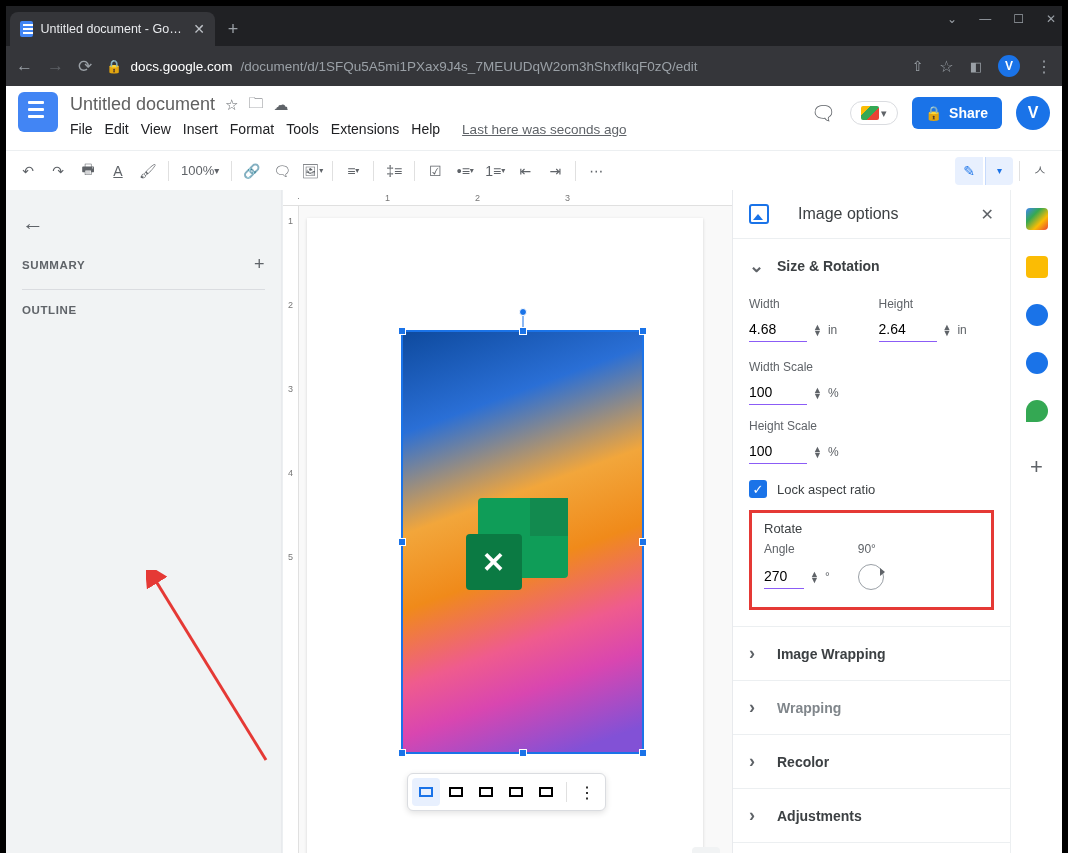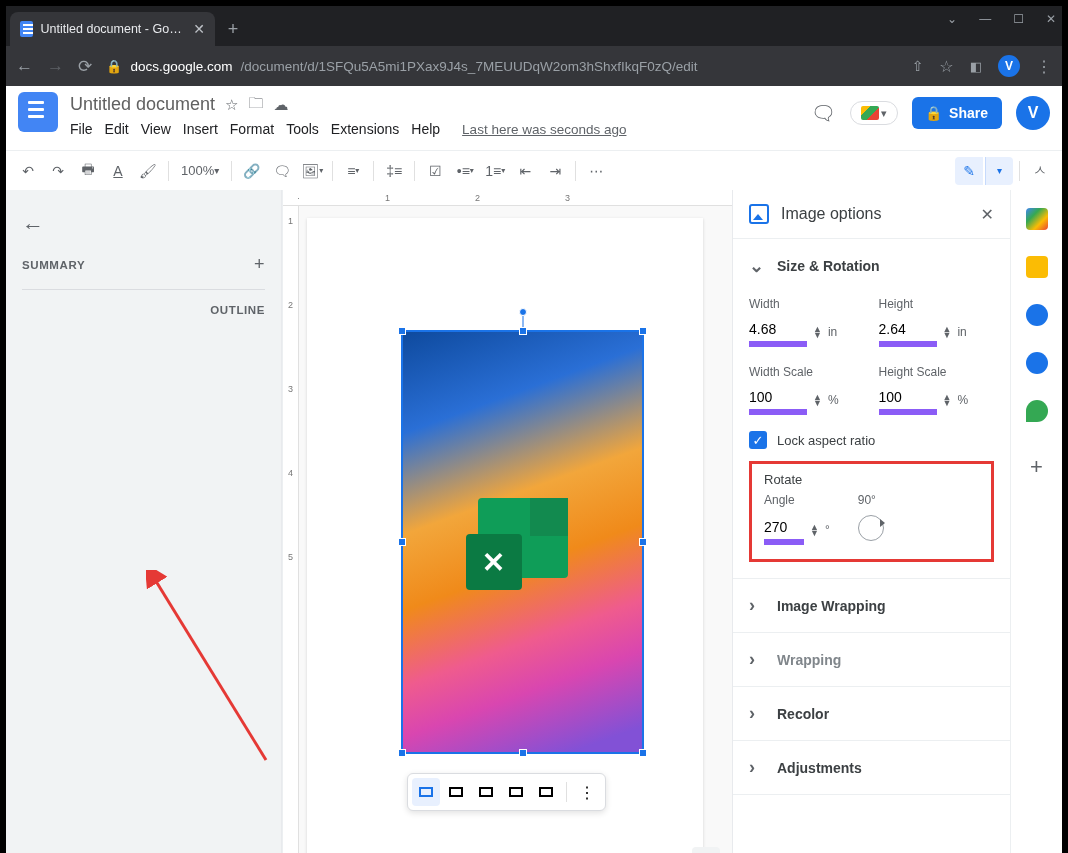--- a/index.html
+++ b/index.html
@@ -47,21 +47,21 @@
   .zoom-chip{display:flex;align-items:center;padding:0 6px;font-size:13px;}
   .edit-highlight{background:#e8f0fe;color:#1a73e8;border-radius:4px 0 0 4px;}
   .edit-caret{border-left:1px solid #c6dafc;border-radius:0 4px 4px 0;}
 
   
   .workspace{display:flex;height:calc(100% - 144px);position:relative;}
   .outline-pane{width:276px;background:#f1f3f4;border-right:1px solid #e8eaed;padding:20px 16px;font-size:12.5px;color:#5f6368;position:relative;}
   .outline-pane .back{font-size:22px;color:#5f6368;margin-bottom:18px;}
   .outline-pane .summary-row{display:flex;justify-content:space-between;align-items:center;font-size:11.5px;font-weight:700;letter-spacing:0.6px;}
   .outline-pane .divider{border-top:1px solid #dadce0;margin:14px 0;}
-  .outline-pane .outline-head{font-size:11.5px;font-weight:700;letter-spacing:0.6px;margin-bottom:12px;text-align:right;}
+  .outline-pane .outline-head{font-size:11.5px;font-weight:700;letter-spacing:0.6px;margin-bottom:12px;}
   .outline-pane .hint{font-size:13px;color:#5f6368;line-height:1.4;}
 
   .canvas-area{flex:1;background:#f9f9f9;position:relative;overflow:hidden;border-left:1px solid #eceff1;}
   .h-ruler{position:absolute;left:0;right:0;top:0;height:16px;background:#fff;border-bottom:1px solid #e0e0e0;font-size:9px;color:#777;display:flex;align-items:center;padding-left:14px;gap:85px;}
   .v-ruler{position:absolute;left:0;top:16px;bottom:0;width:16px;background:#fff;border-right:1px solid #e0e0e0;font-size:9px;color:#777;display:flex;flex-direction:column;align-items:center;gap:74px;padding-top:10px;}
   .page{position:absolute;left:24px;top:28px;width:396px;height:640px;background:#fff;box-shadow:0 1px 3px rgba(0,0,0,0.15);}
 
   .img-sel{position:absolute;left:94px;top:112px;width:243px;height:424px;background:linear-gradient(160deg,#0e4a9e 0%,#2a6fd6 20%,#f2a63b 40%,#f08a1a 55%,#ef5b8e 70%,#d946b0 80%,#8251d6 95%);border:2px solid #1a73e8;}
   .handle{position:absolute;width:8px;height:8px;background:#1a73e8;border:1px solid #fff;}
   .hn{top:-5px;left:50%;transform:translateX(-50%);} .hs{bottom:-5px;left:50%;transform:translateX(-50%);}
@@ -77,35 +77,35 @@
   .img-toolbar{position:absolute;left:100px;top:555px;background:#fff;border:1px solid #dadce0;border-radius:6px;box-shadow:0 2px 6px rgba(0,0,0,0.12);display:flex;align-items:center;padding:4px;gap:2px;}
   .img-toolbar .opt{width:28px;height:28px;display:flex;align-items:center;justify-content:center;border-radius:4px;}
   .img-toolbar .active{background:#e8f0fe;color:#1a73e8;}
   .img-toolbar .vsep{width:1px;height:20px;background:#e0e0e0;margin:0 4px;}
   .wrap-ic{width:14px;height:10px;border:2px solid currentColor;display:inline-block;}
 
   .explore-btn{position:absolute;right:12px;bottom:12px;width:28px;height:28px;background:#f1f3f4;border-radius:4px;display:flex;align-items:center;justify-content:center;color:#5f6368;}
 
   
   .options-panel{width:278px;background:#fff;border-left:1px solid #e8eaed;display:flex;flex-direction:column;}
-  .panel-header{display:flex;align-items:center;gap:12px;padding:14px 16px;border-bottom:1px solid #eceff1;}
+  .panel-header{display:flex;align-items:center;gap:29px;padding:14px 16px;border-bottom:1px solid #eceff1;}
   .panel-header .pic-icon{width:20px;height:20px;border:2px solid #1a73e8;border-radius:3px;position:relative;}
   .panel-header .pic-icon::after{content:"";position:absolute;left:2px;bottom:2px;width:0;height:0;border-left:5px solid transparent;border-right:5px solid transparent;border-bottom:6px solid #1a73e8;}
   .panel-header h2{font-size:16px;font-weight:500;color:#3c4043;}
   .panel-header .close{margin-left:auto;color:#5f6368;font-size:16px;}
   .section{border-bottom:1px solid #eceff1;}
   .section-header{display:flex;align-items:center;gap:12px;padding:16px;font-size:14px;font-weight:600;color:#3c4043;cursor:pointer;}
   .section-header .chev{font-size:18px;color:#5f6368;width:16px;}
   .section-header.disabled{color:#80868b;}
   .section-body{padding:4px 16px 16px 16px;font-size:13px;color:#3c4043;}
   .grid2{display:flex;gap:14px;}
   .field{flex:1;}
   .field label{display:block;font-size:12px;color:#5f6368;margin-bottom:6px;}
   .numrow{display:flex;align-items:center;gap:6px;}
-  .numinput{border:none;border-bottom:6px solid #8b5cf6;width:58px;font-size:14px;padding:4px 0;}
+  .numinput{border:none;border-bottom:1px solid #8b5cf6;width:58px;font-size:14px;padding:4px 0;}
   .spinner{font-size:9px;line-height:6px;color:#5f6368;display:flex;flex-direction:column;cursor:pointer;}
   .unit{font-size:12px;color:#5f6368;}
   .sub-title{font-size:13px;color:#3c4043;margin-bottom:12px;}
   .check-row{display:flex;align-items:center;gap:10px;margin-top:16px;}
   .check-row .cb{width:18px;height:18px;background:#1a73e8;border-radius:3px;display:flex;align-items:center;justify-content:center;color:#fff;font-size:13px;}
   .rotate-box{border:3px solid #e53935;padding:8px 12px 14px 12px;margin:12px 0 0 0;}
   .rot-row{display:flex;gap:28px;margin-top:3px;}
   .rot-col label{display:block;font-size:12px;color:#5f6368;margin-bottom:8px;}
   .rot90-btn{width:26px;height:26px;border:1.5px solid #9aa0a6;border-radius:50%;position:relative;display:inline-block;}
   .rot90-btn::after{content:"";position:absolute;right:-2px;top:3px;width:0;height:0;border-left:5px solid #5f6368;border-top:4px solid transparent;border-bottom:4px solid transparent;}
@@ -320,21 +320,21 @@
               <div class="numrow">
                 <input class="numinput" value="2.64" style="">
                 <span class="spinner">
                     <span>▲</span>
                     <span>▼</span>
                   </span>
                 <span class="unit">in</span>
               </div>
             </div>
           </div>
-          <div class="grid2" style="margin-top:18px;">
+          <div class="grid2" style="margin-top:18px;flex-direction:column;">
             <div class="field">
               <label>Width Scale</label>
               <div class="numrow">
                 <input class="numinput" value="100" style="">
                 <span class="spinner">
                     <span>▲</span>
                     <span>▼</span>
                   </span>
                 <span class="unit">%</span>
               </div>

